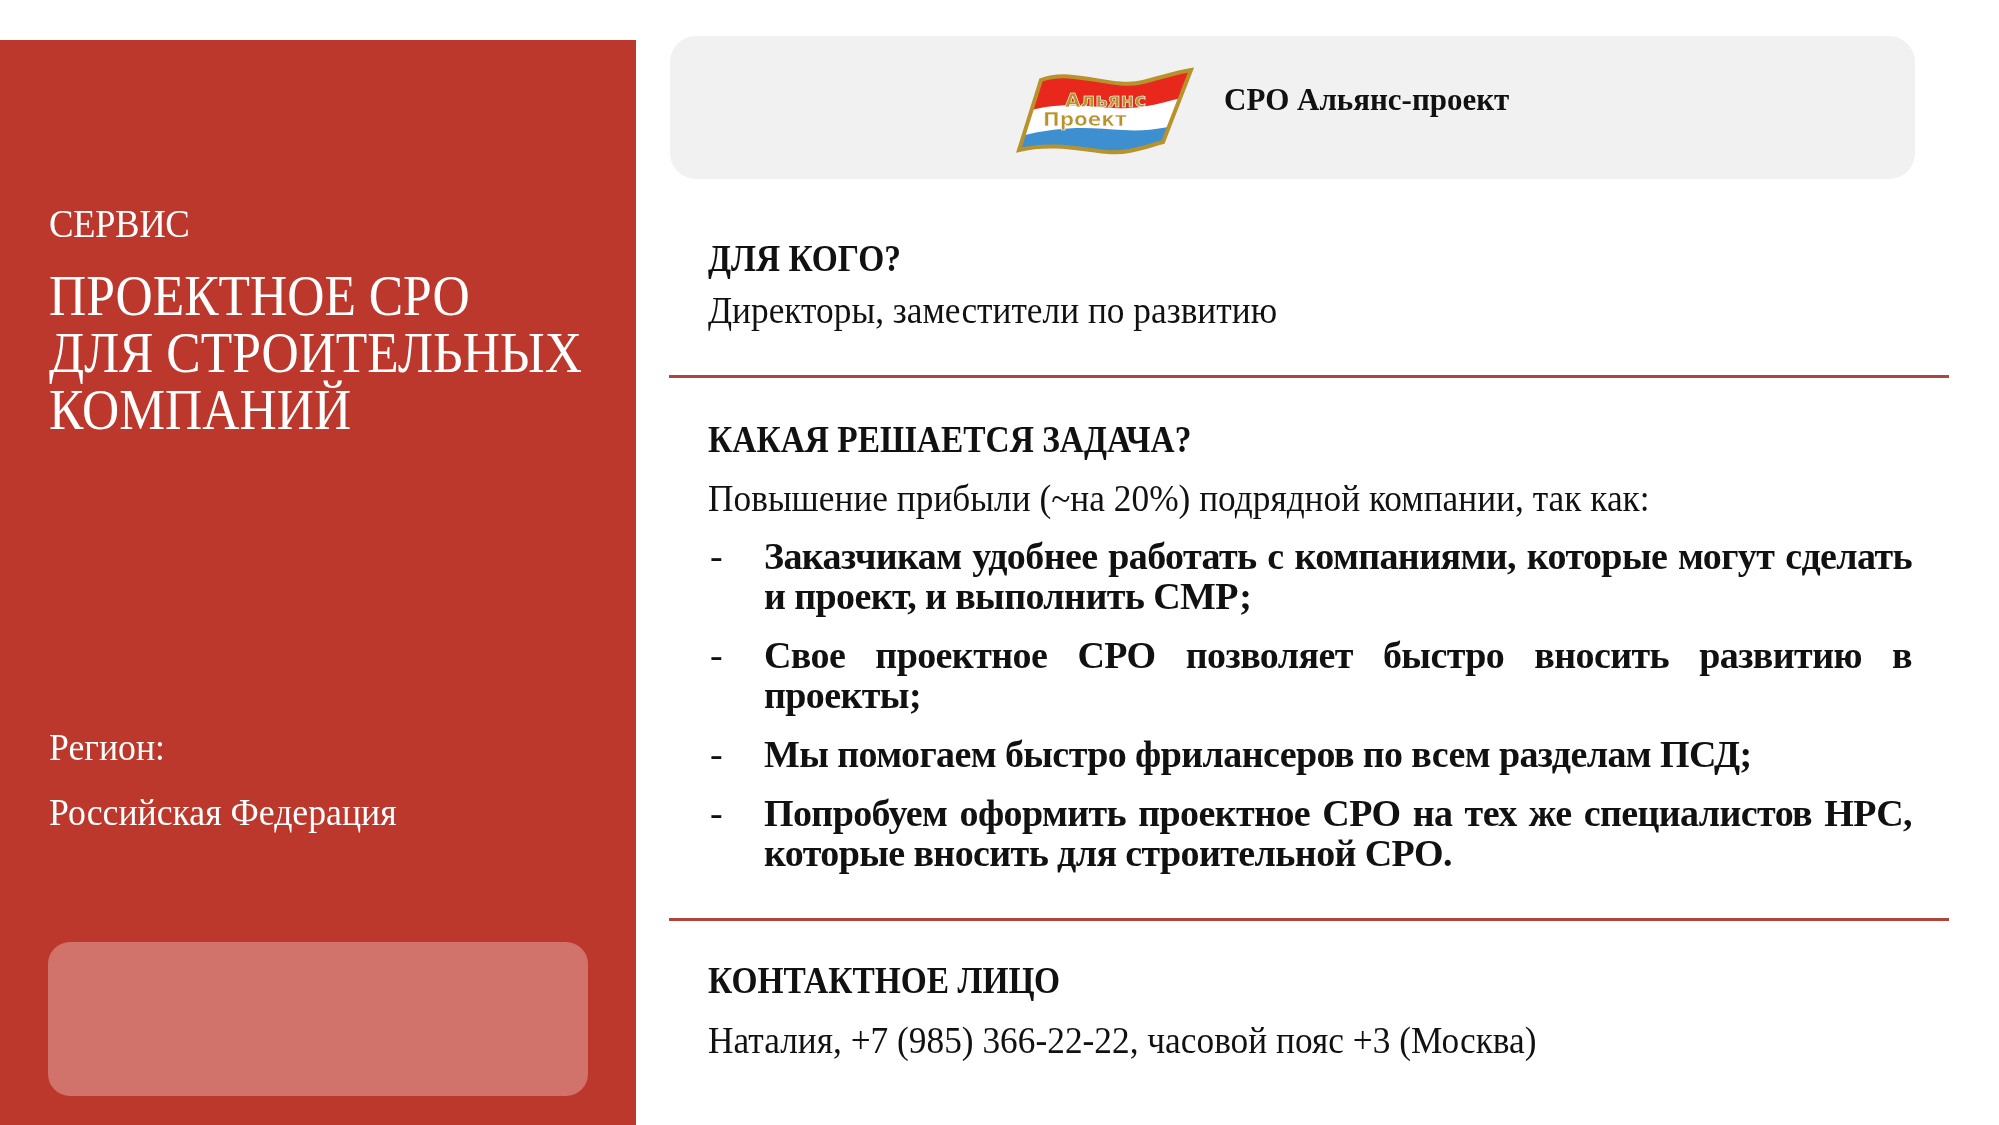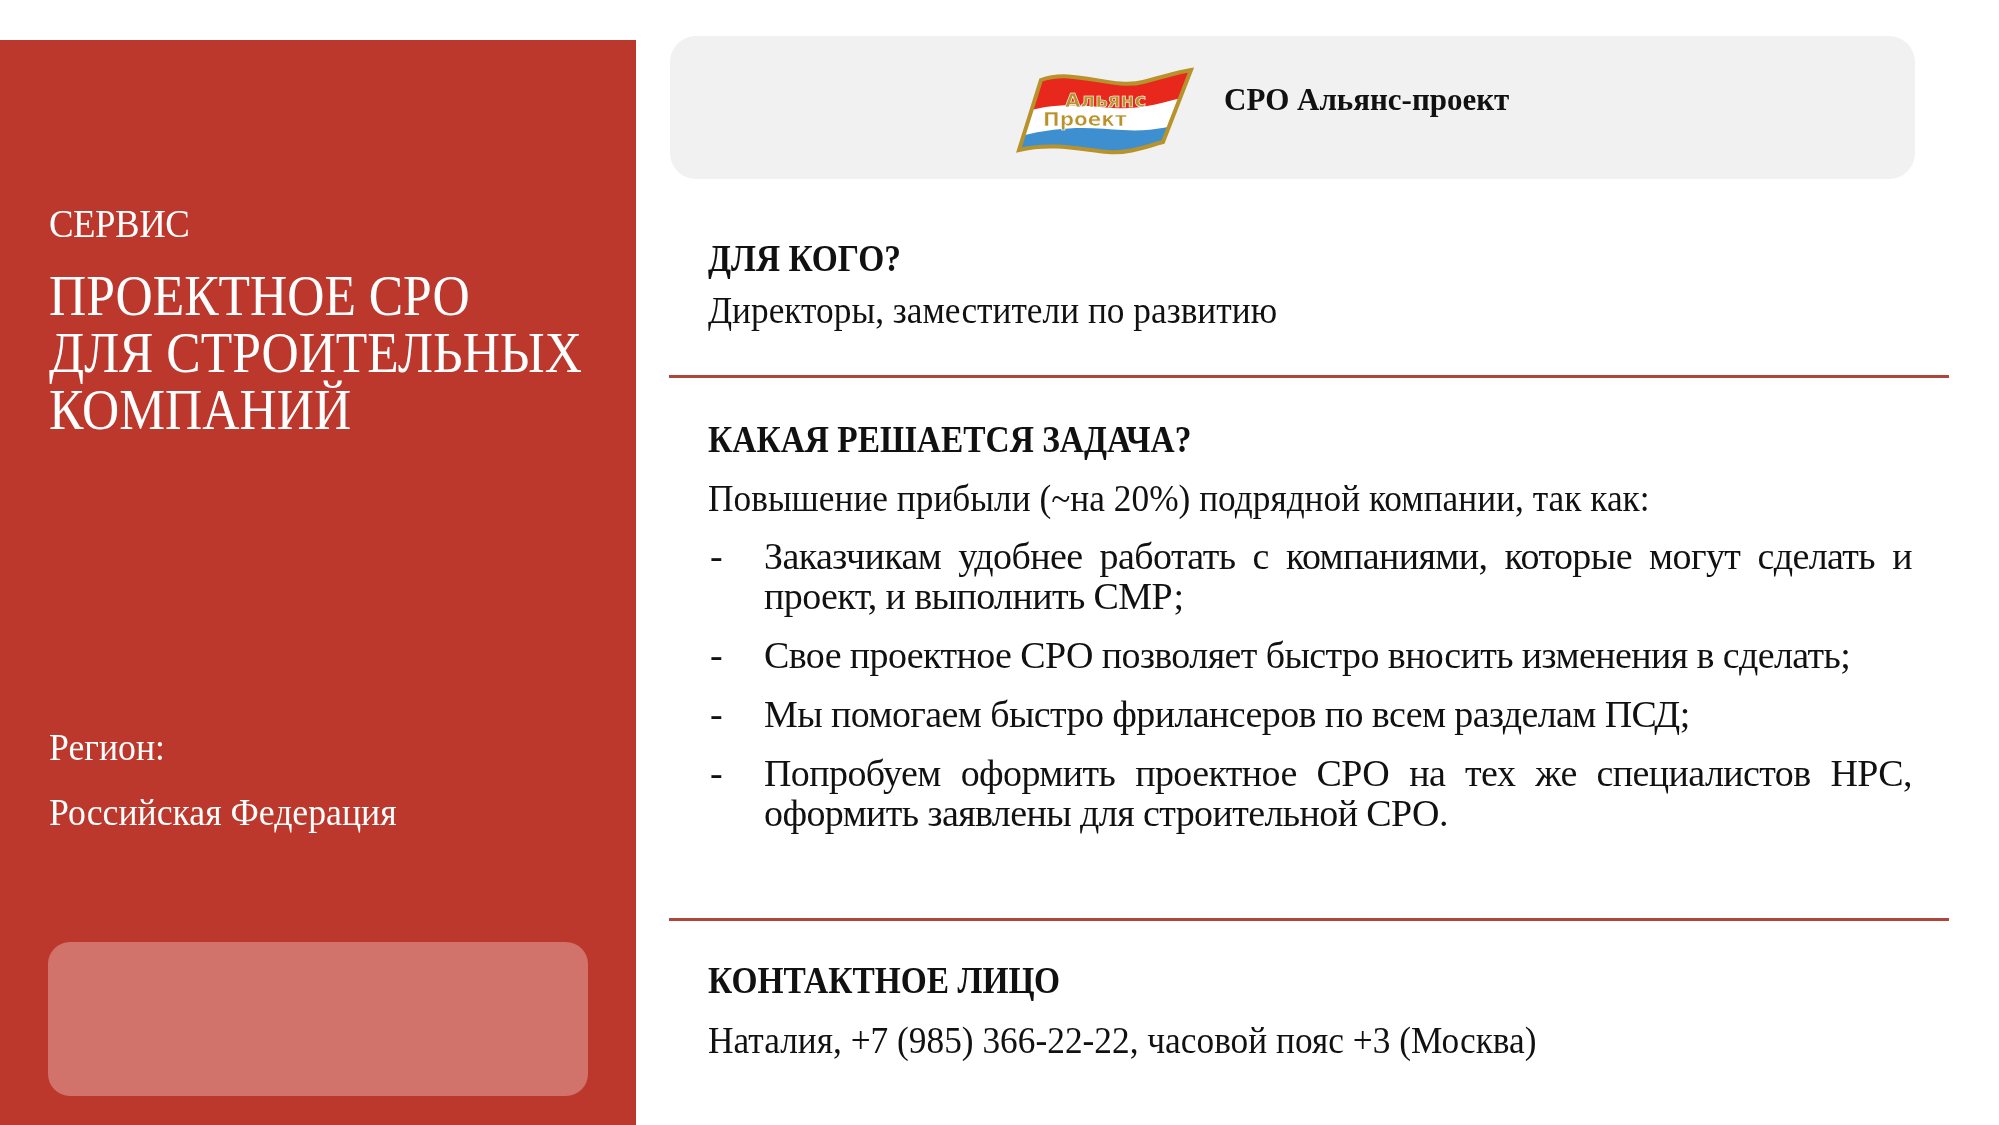--- a/index.html
+++ b/index.html
@@ -69,21 +69,21 @@
     position: absolute; left: 708px; top: 536px; width: 1204px;
     margin: 0; padding: 0; list-style: none;
   }
   .bullet-item {
     position: relative; padding-left: 56px; margin-bottom: 19px;
     font-size: 38px; line-height: 40px; text-align: justify;
   }
   .bullet-dash {
     position: absolute; left: 2px; top: 0;
   }
-  .bullet-text { display: block; text-align: justify; letter-spacing: -0.6px; }
+  .bullet-text { display: block; text-align: justify; letter-spacing: -0.6px; font-weight: bold; }
 </style>
 </head>
 <body>
 
 <div class="left-panel">
   <div class="service-label">СЕРВИС</div>
   <div class="service-title">
     <div>ПРОЕКТНОЕ СРО</div>
     <div>ДЛЯ СТРОИТЕЛЬНЫХ</div>
     <div>КОМПАНИЙ</div>
@@ -120,28 +120,28 @@
 <div class="section-heading" style="top:417px;">КАКАЯ РЕШАЕТСЯ ЗАДАЧА?</div>
 <div class="body-text" style="top:476px;">Повышение прибыли (~на 20%) подрядной компании, так как:</div>
 
 <ul class="bullet-list">
   <li class="bullet-item">
     <span class="bullet-dash">-</span>
     <span class="bullet-text">Заказчикам удобнее работать с компаниями, которые могут сделать и проект, и выполнить СМР;</span>
   </li>
   <li class="bullet-item">
     <span class="bullet-dash">-</span>
-    <span class="bullet-text">Свое проектное СРО позволяет быстро вносить изменения в сделать;</span>
+    <span class="bullet-text">Свое проектное СРО позволяет быстро вносить развитию в проекты;</span>
   </li>
   <li class="bullet-item">
     <span class="bullet-dash">-</span>
     <span class="bullet-text">Мы помогаем быстро фрилансеров по всем разделам ПСД;</span>
   </li>
   <li class="bullet-item">
     <span class="bullet-dash">-</span>
-    <span class="bullet-text">Попробуем оформить проектное СРО на тех же специалистов НРС, оформить заявлены для строительной СРО.</span>
+    <span class="bullet-text">Попробуем оформить проектное СРО на тех же специалистов НРС, которые вносить для строительной СРО.</span>
   </li>
 </ul>
 
 <div class="divider" style="top:918px;"></div>
 
 <div class="section-heading" style="top:958px;">КОНТАКТНОЕ ЛИЦО</div>
 <div class="body-text" style="top:1018px;">Наталия, +7 (985) 366-22-22, часовой пояс +3 (Москва)</div>
 
 </body></html>

